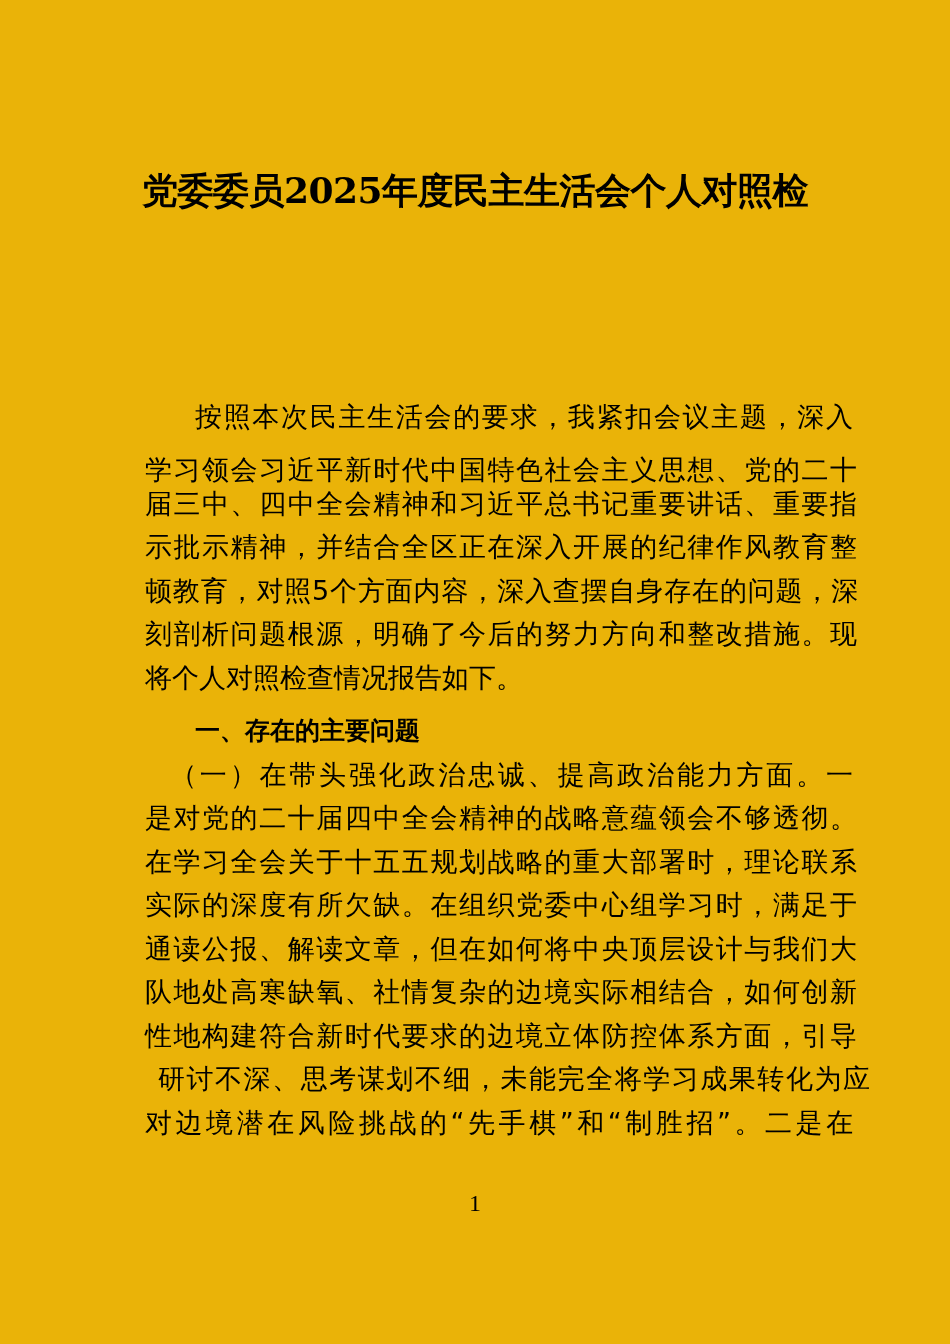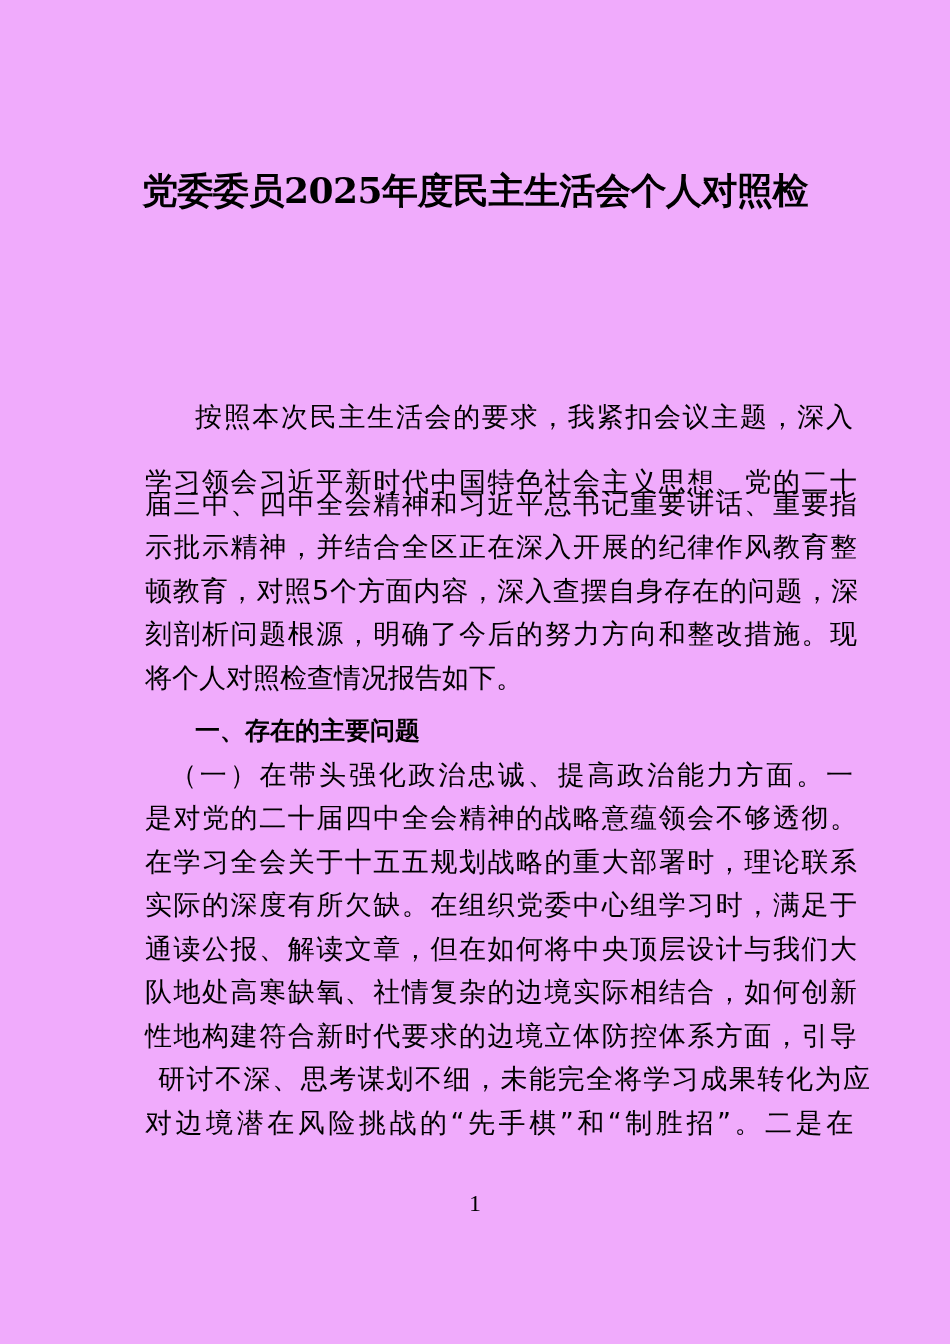--- a/index.html
+++ b/index.html
@@ -1,17 +1,17 @@
 <!DOCTYPE html>
 <html><head>
   <meta charset="utf-8">
   <style>
     html, body { margin: 0; padding: 0; background: #ffffff; }
     body { width: 950px; height: 1344px; position: relative; overflow: hidden; color: #000; }
-    .page { position: absolute; left: 0; top: 0; width: 950px; height: 1344px; background: #f0abfc; }
+    .page { position: absolute; left: 0; top: 0; width: 950px; height: 1344px; background: #eab308; }
     .title-line {
       position: absolute; left: 0; width: 950px; text-align: center;
       font-family: "DejaVu Serif", "Liberation Serif", serif;
       font-weight: bold; font-size: 36px; line-height: 44px; white-space: nowrap;
       letter-spacing: -0.5px;
     }
     .body-line {
       position: absolute; left: 145px; width: 662px; height: 43px;
       font-family: "DejaVu Sans", "Liberation Sans", sans-serif;
       font-size: 27px; line-height: 43px; white-space: nowrap;
@@ -34,21 +34,21 @@
 <body>
 
 <div class="page">
 
   <div class="title-line" style="top:168px;">党委委员2025年度民主生活会个人对照检</div>
 
   <div>
     <div class="body-line indent" style="top:395px;">
         <span class="txt" style="display: inline; letter-spacing: 1.68182px;">按照本次民主生活会的要求，我紧扣会议主题，深入</span>
       </div>
-    <div class="body-line" style="top:460px;">
+    <div class="body-line" style="top:448px;">
         <span class="txt" style="display: inline; letter-spacing: 1.54167px;">学习领会习近平新时代中国特色社会主义思想、党的二十</span>
       </div>
     <div class="body-line" style="top:482px;">
         <span class="txt" style="display: inline; letter-spacing: 1.54167px;">届三中、四中全会精神和习近平总书记重要讲话、重要指</span>
       </div>
     <div class="body-line" style="top:525px;">
         <span class="txt" style="display: inline; letter-spacing: 1.54167px;">示批示精神，并结合全区正在深入开展的纪律作风教育整</span>
       </div>
     <div class="body-line" style="top:569px;">
         <span class="txt" style="display: inline; letter-spacing: 0.84375px;">顿教育，对照5个方面内容，深入查摆自身存在的问题，深</span>

